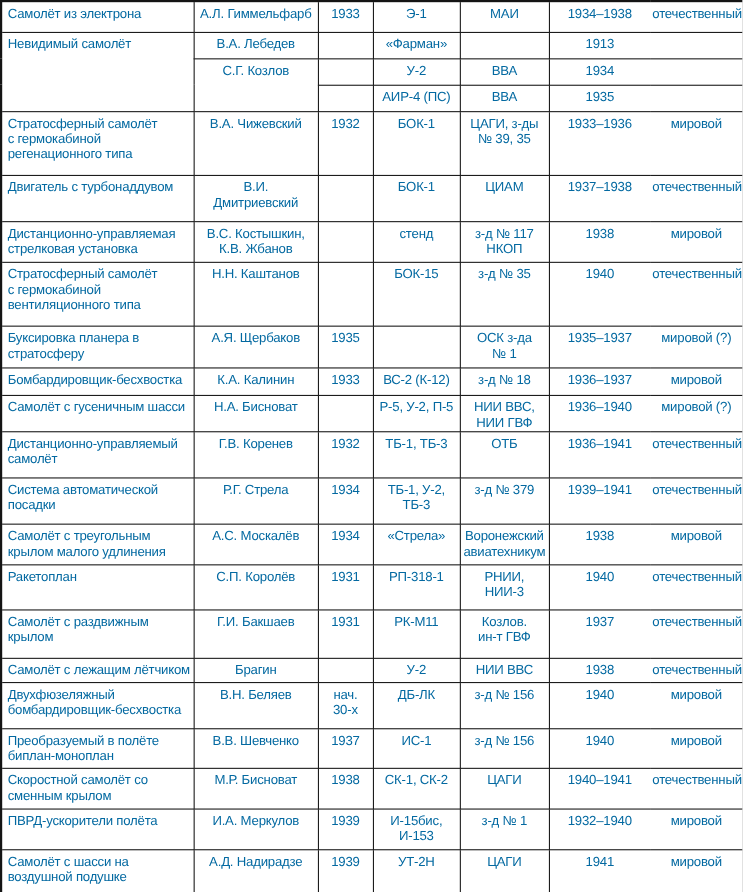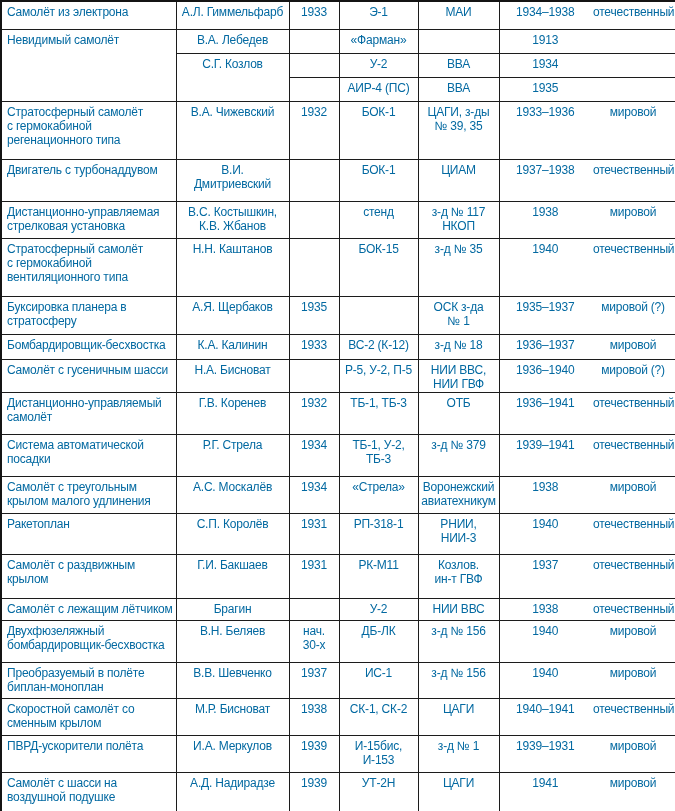--- a/index.html
+++ b/index.html
@@ -269,21 +269,21 @@
           <td class="period">1940–1941</td>
           <td class="cls">отечественный</td>
         </tr>
         <tr>
           <td class="project">ПВРД-ускорители полёта</td>
           <td class="person">И.А. Меркулов</td>
           <td class="year">1939</td>
           <td class="designation">И-15бис,
 И-153</td>
           <td class="org">з-д № 1</td>
-          <td class="period">1939–1931</td>
+          <td class="period">1932–1940</td>
           <td class="cls">мировой</td>
         </tr>
         <tr>
           <td class="project">Самолёт с шасси на
 воздушной подушке</td>
           <td class="person">А.Д. Надирадзе</td>
           <td class="year">1939</td>
           <td class="designation">УТ-2Н</td>
           <td class="org">ЦАГИ</td>
           <td class="period">1941</td>

